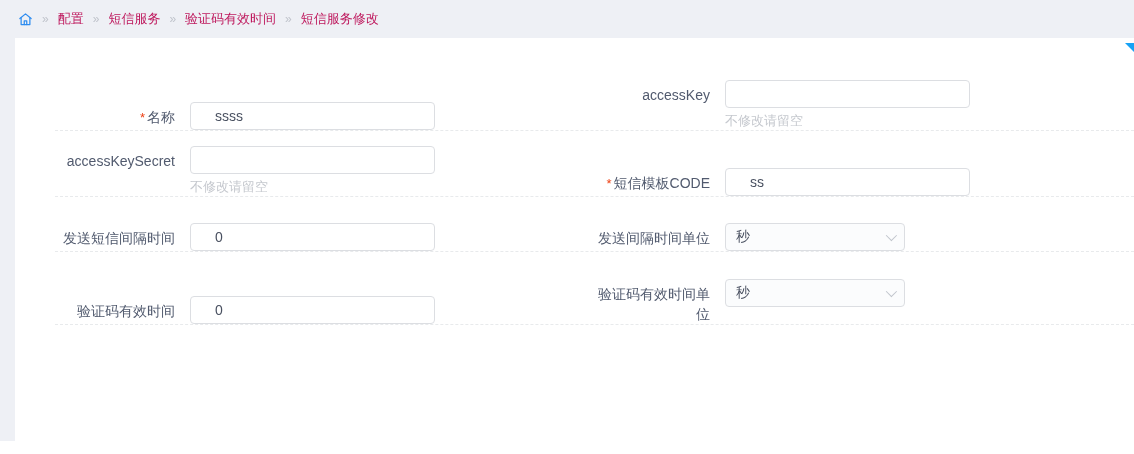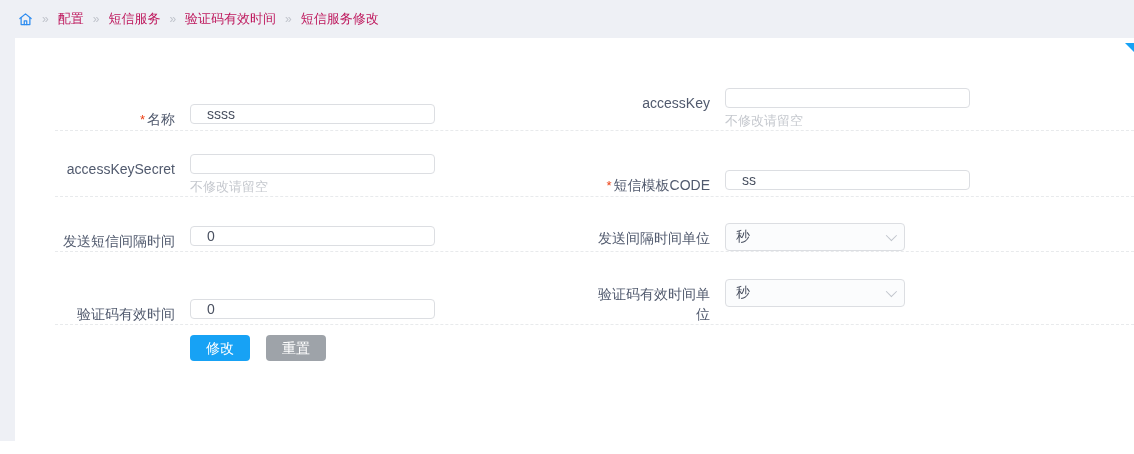--- a/index.html
+++ b/index.html
@@ -47,23 +47,23 @@
   .col-right { flex: 1 1 auto; padding-left: 28px; }
   .lbl {
     flex: none; text-align: right; padding-top: 5px;
     line-height: 20px; color: #515a6e;
   }
   .col-left .lbl { width: 120px; }
   .col-right .lbl { width: 115px; }
   .req { color: #ed4014; margin-right: 2px; font-size: 13px; }
   .ctrl { margin-left: 15px; }
   .txt {
-    width: 245px; height: 20px;
+    width: 245px; height: 28px;
     border: 1px solid #dcdee2; border-radius: 4px;
-    padding: 0 16px; font-size: 14px; color: #495060;
+    padding: 0 24px; font-size: 14px; color: #495060;
     outline: none; background: #fff;
     font-family: "Liberation Sans", "DejaVu Sans", sans-serif;
   }
   .hint { font-size: 13px; color: #c5c8ce; margin-top: 4px; line-height: 18px; }
   .sel {
     width: 180px; height: 28px;
     border: 1px solid #dcdee2; border-radius: 4px;
     background: #fbfcfd;
     display: flex; align-items: center; justify-content: space-between;
     padding: 0 10px; color: #495060; cursor: default;
@@ -179,19 +179,15 @@
         <div class="ctrl">
           <div class="sel">
             <span>秒</span>
             <span class="chev"></span>
           </div>
         </div>
       </div>
     </div>
 
 
-    <div class="btn-row">
-      <button type="button" class="btn btn-primary">修改</button>
-      <button type="button" class="btn btn-reset">重置</button>
-    </div>
 
   </form>
 </div>
 
 </body></html>

